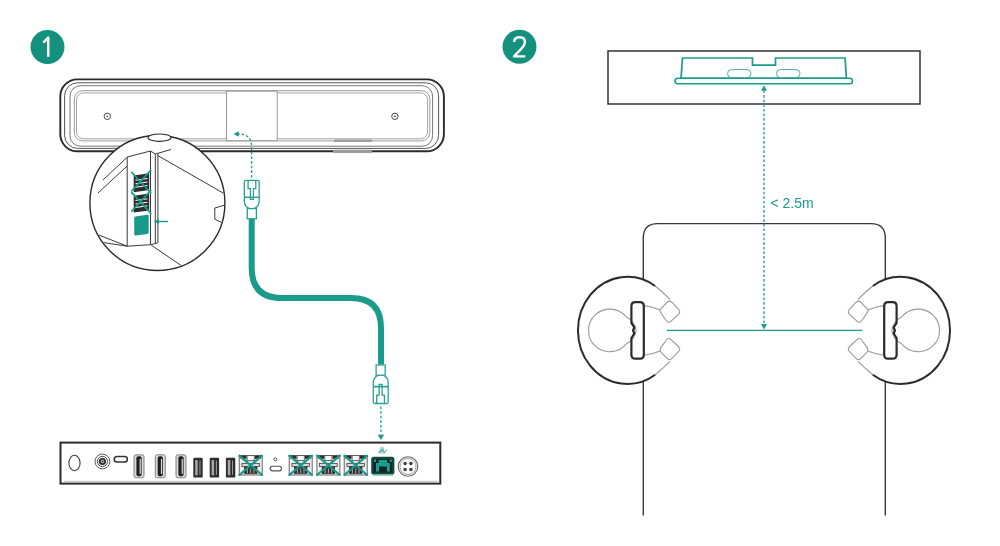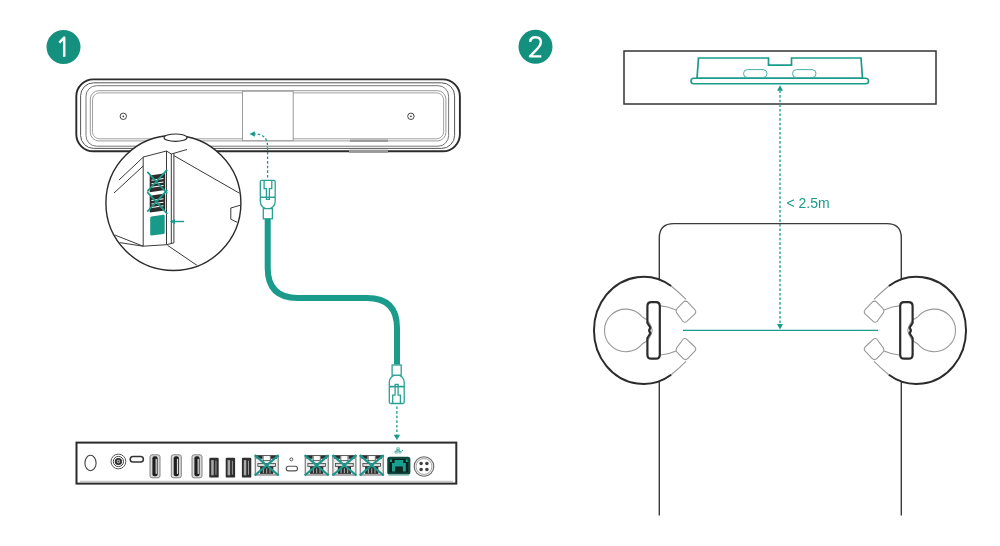--- a/index.html
+++ b/index.html
@@ -1,16 +1,16 @@
 <!DOCTYPE html>
 <html><head>
 <meta charset="utf-8">
 <style>
   html,body{margin:0;padding:0;background:#ffffff;}
-  #canvas{width:868px;height:546px;position:relative;font-family:"Liberation Sans",sans-serif;margin-left:16px;}
+  #canvas{width:868px;height:546px;position:relative;font-family:"Liberation Sans",sans-serif;}
 </style>
 </head>
 <body>
 <div id="canvas">
 <svg width="1000" height="546" viewBox="0 0 1000 546">
 <defs>
   <g id="hdmi">
     <rect x="-5" y="-11.5" width="10" height="23" rx="2" fill="#d9d9d9" stroke="#777" stroke-width="0.9"></rect>
     <rect x="-2.6" y="-10" width="5.2" height="20" rx="2" fill="#1f1f1f"></rect>
     <rect x="0.6" y="-7.4" width="1.2" height="15" fill="#ffffff" opacity="0.85"></rect>

